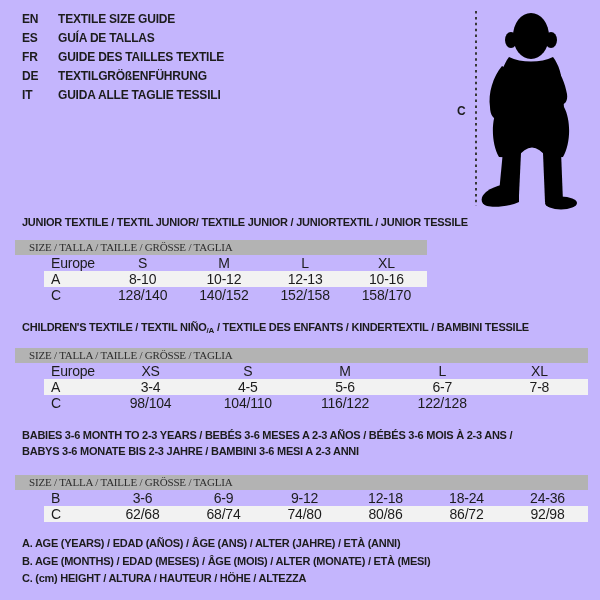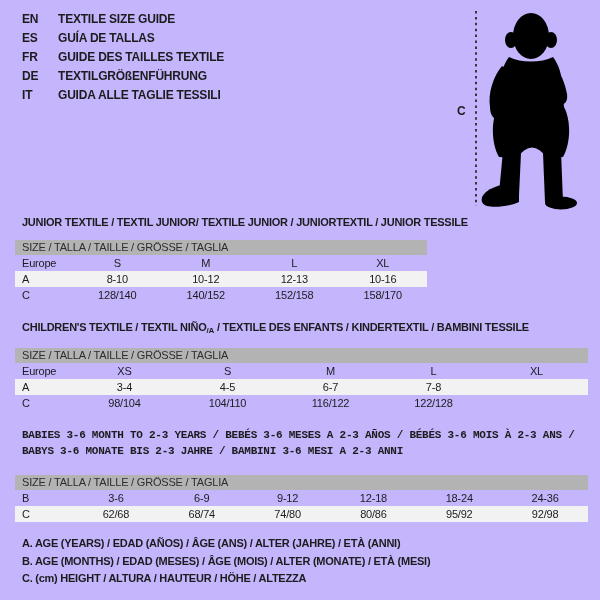--- a/index.html
+++ b/index.html
@@ -60,41 +60,43 @@
 
   .tbl-title {
     font-size: 11px;
     font-weight: bold;
     letter-spacing: -0.25px;
     white-space: nowrap;
     padding-left: 7px;
     line-height: 13px;
     margin-bottom: 11px;
   }
-  .t3 .tbl-title { margin-bottom: 16px; line-height: 16px; font-family: Liberation Mono, monospace; }
+  .t3 .tbl-title { margin-bottom: 16px; line-height: 16px; }
   .t3 .tbl-header { margin-top: 8px; }
 
   .tbl-header {
     background: #b3b3b3;
     color: #2d2d2d;
     font-size: 11px;
     height: 15px;
     line-height: 15px;
-    padding-left: 7px;
+    padding-left: 14px;
     white-space: nowrap;
     letter-spacing: -0.2px;
+    font-family: Liberation Serif, serif;
   }
 
   .tbl-row {
     display: grid;
     height: 16px;
     line-height: 16px;
-    font-size: 11px;
+    font-size: 14px;
     letter-spacing: -0.2px;
     color: #1c1c1c;
+    margin-left: 29px;
   }
   .t1 .tbl-row { grid-template-columns: 58px repeat(4, 1fr); }
   .t2 .tbl-row { grid-template-columns: 58px repeat(5, 1fr); }
   .t3 .tbl-row { grid-template-columns: 58px repeat(6, 1fr); }
   .tbl-row .c0 { text-align: left; padding-left: 7px; }
   .tbl-row .c  { text-align: center; }
   .tbl-row.alt { background: #f2f2f2; }
 
   sub.sz { font-size: 8px; vertical-align: -2px; letter-spacing: -0.2px; }
 
@@ -193,20 +195,21 @@
       <span class="c">XS</span>
       <span class="c">S</span>
       <span class="c">M</span>
       <span class="c">L</span>
       <span class="c">XL</span>
     </div>
     <div class="tbl-row alt">
       <span class="c0">A</span>
       <span class="c">3-4</span>
       <span class="c">4-5</span>
+      <span class="c">5-6</span>
       <span class="c">6-7</span>
       <span class="c">7-8</span>
     </div>
     <div class="tbl-row">
       <span class="c0">C</span>
       <span class="c">98/104</span>
       <span class="c">104/110</span>
       <span class="c">116/122</span>
       <span class="c">122/128</span>
     </div>
@@ -226,21 +229,21 @@
       <span class="c">12-18</span>
       <span class="c">18-24</span>
       <span class="c">24-36</span>
     </div>
     <div class="tbl-row alt">
       <span class="c0">C</span>
       <span class="c">62/68</span>
       <span class="c">68/74</span>
       <span class="c">74/80</span>
       <span class="c">80/86</span>
-      <span class="c">95/92</span>
+      <span class="c">86/72</span>
       <span class="c">92/98</span>
     </div>
   </div>
 
   <div class="notes">
     <div class="note-line">A. AGE (YEARS) / EDAD (AÑOS) / ÂGE (ANS) / ALTER (JAHRE) / ETÀ (ANNI)</div>
     <div class="note-line">B. AGE (MONTHS) / EDAD (MESES) / ÂGE (MOIS) / ALTER (MONATE) / ETÀ (MESI)</div>
     <div class="note-line">C. (cm) HEIGHT / ALTURA / HAUTEUR / HÖHE / ALTEZZA</div>
   </div>
 

